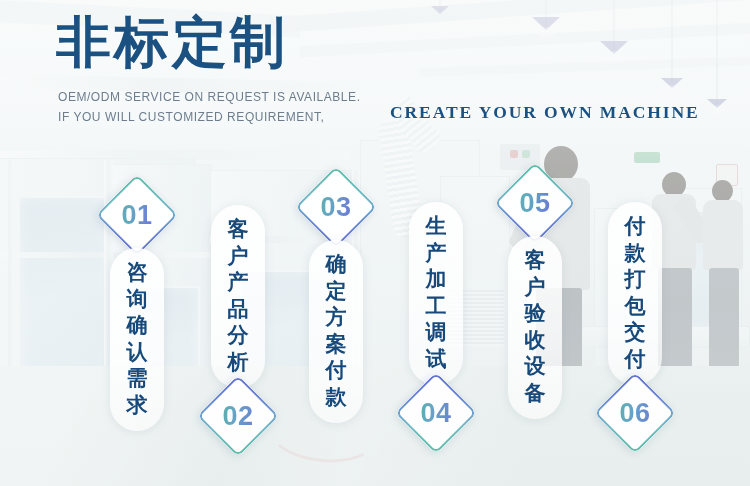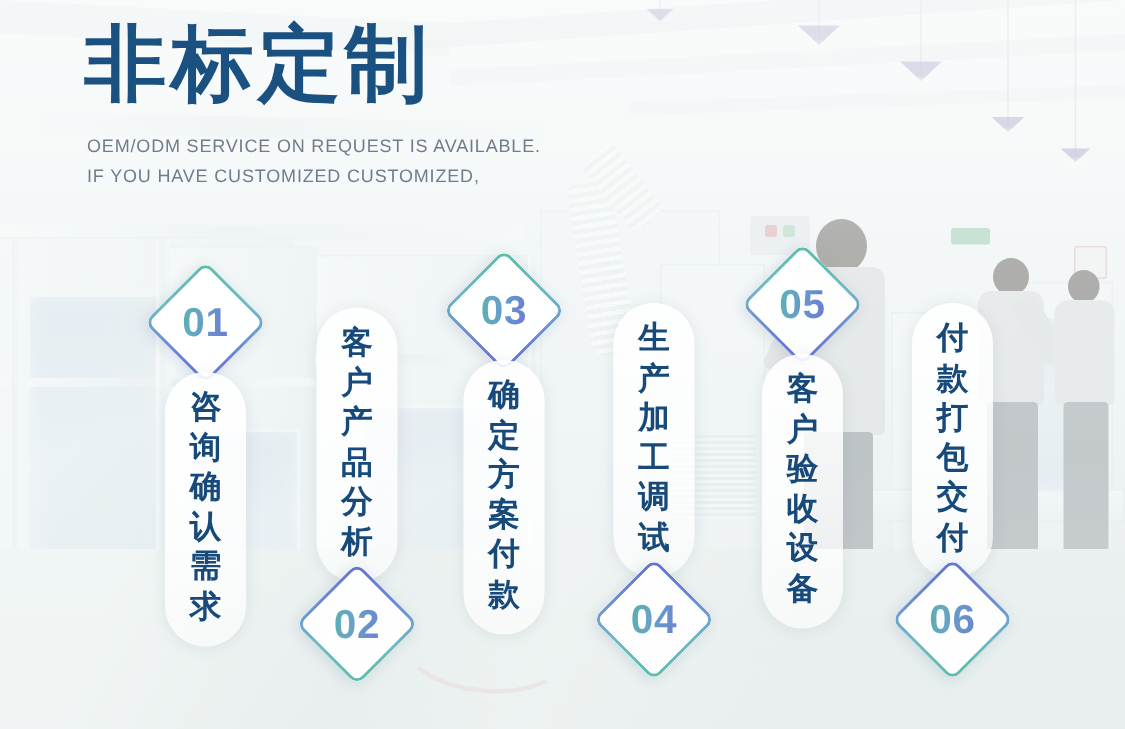--- a/index.html
+++ b/index.html
@@ -285,23 +285,24 @@
 
     <div class="veil"></div>
     <div class="veil2"></div>
   </div>
 
   <div class="head-zone">
     <div class="title">非标定制</div>
 
     <div class="subtitle">
       <div>OEM/ODM SERVICE ON REQUEST IS AVAILABLE.</div>
-      <div>IF YOU HAVE CUSTOMIZED CUSTOMIZED,</div>
-    </div>
-
+      <div>IF YOU WILL CUSTOMIZED REQUIREMENT,</div>
+    </div>
+
+    <div class="slogan">CREATE YOUR OWN MACHINE</div>
   </div>
 
   <div class="steps">
 
     <div class="step odd" style="left:89px; top:180px;">
       <div class="badge" style="top:6px;">
         <b>01</b>
       </div>
       <div class="pill" style="top:68px;">
         <span>咨</span>

